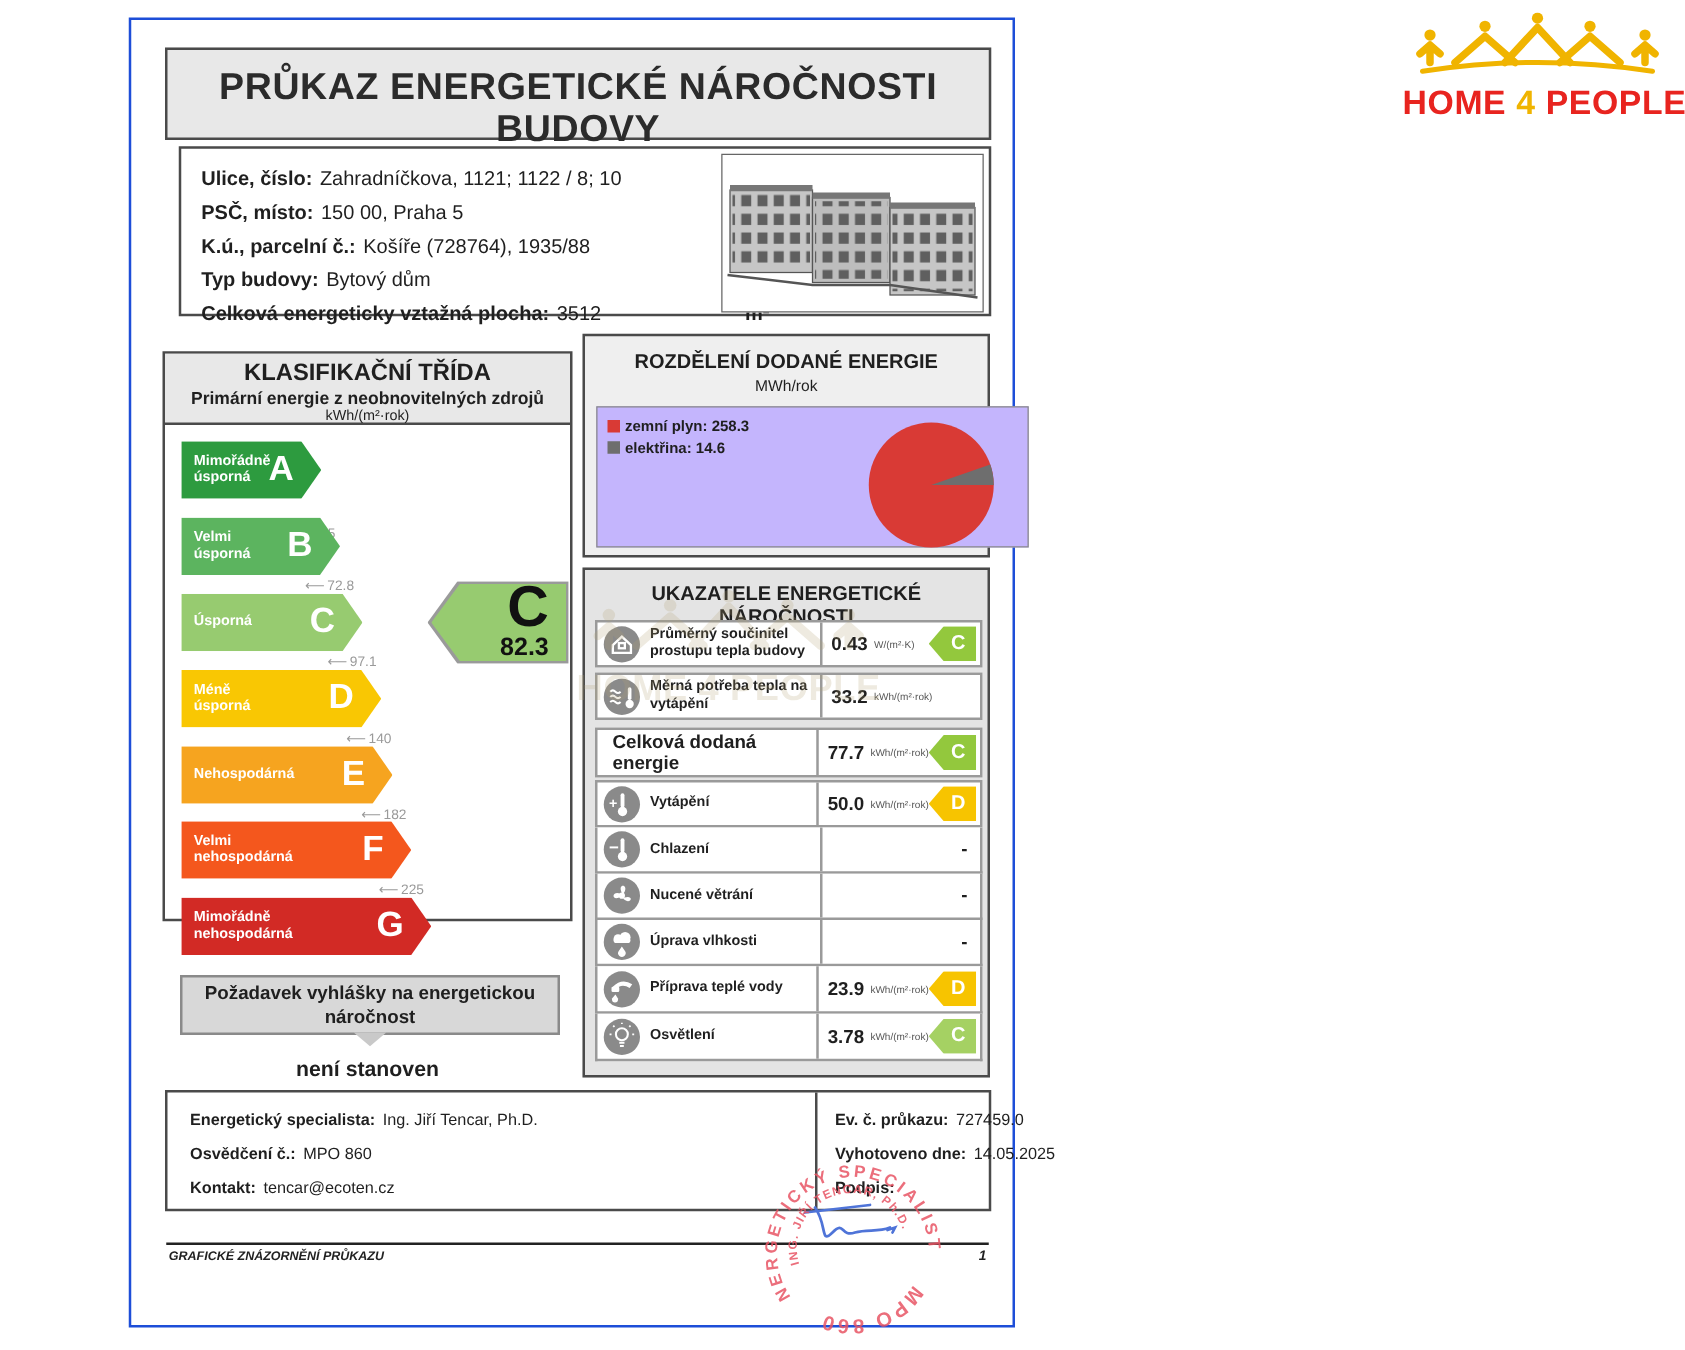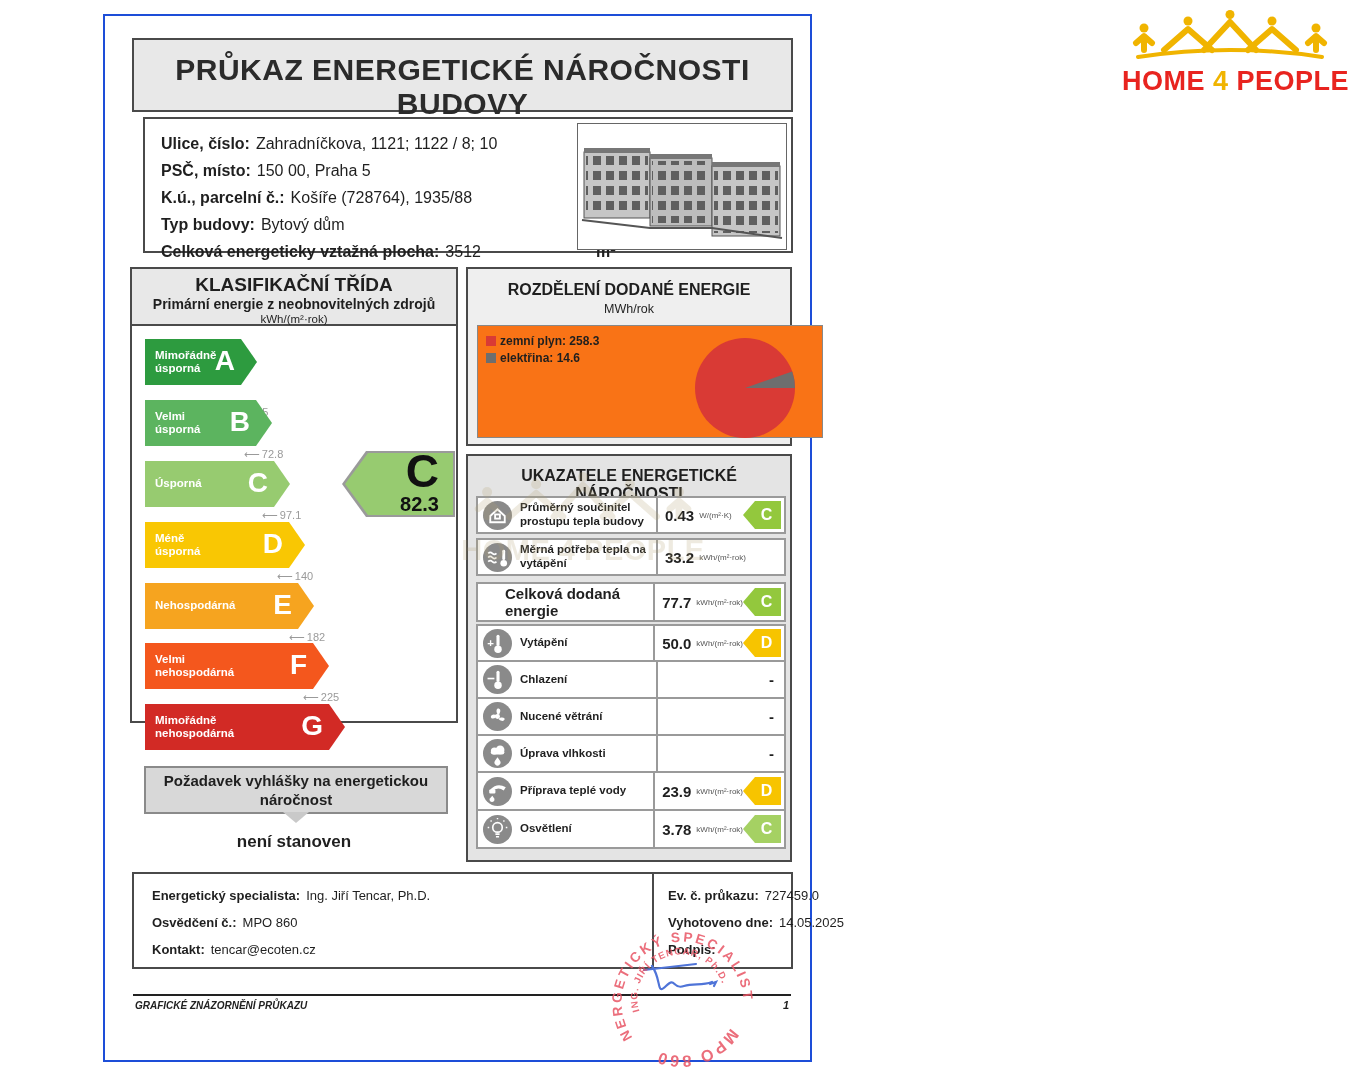--- a/index.html
+++ b/index.html
@@ -38,21 +38,21 @@
   .big-letter { font-size:46px; font-weight:bold; line-height:0.85; color:#111; }
   .big-value { font-size:20px; font-weight:bold; color:#111; margin-top:2px; }
   .req-box { position:absolute; left:12px; top:497px; width:304px; height:48px; background:#d8d8d8; border:2px solid #8a8a8a; text-align:center; font-size:15px; font-weight:bold; padding-top:4px; line-height:1.25; }
   .req-notch { position:absolute; left:50%; top:100%; margin-left:-13px; width:0; height:0; border:13px solid transparent; border-top:11px solid #c9c9c9; }
   .req-val { position:absolute; left:0; right:0; top:563px; text-align:center; font-size:17px; font-weight:bold; }
 
   
   .pie-title-zone { text-align:center; background:#efefef; }
   .pie-t1 { font-size:16px; font-weight:bold; margin-top:12px; }
   .pie-t2 { font-size:12.5px; margin-top:3px; }
-  .pie-inner { position:absolute; left:9px; top:56px; width:346px; height:113px; border:1px solid #888; background:#f97316; }
+  .pie-inner { position:absolute; left:9px; top:56px; width:346px; height:113px; border:1px solid #888; background:#c4b5fd; }
   .legend { position:absolute; left:8px; top:8px; }
   .legend-row { display:flex; align-items:center; font-size:12px; font-weight:bold; margin-bottom:3px; }
   .legend-sq { width:10px; height:10px; display:inline-block; margin-right:4px; }
 
   
   .ind-box { background:#e4e4e4; }
   .ind-title { text-align:center; font-size:16px; font-weight:bold; margin-top:11px; }
   .ind-row { position:absolute; left:8px; width:310px; background:#fff; border:2px solid #9a9a9a; display:flex; }
   .ind-left { width:180px; display:flex; align-items:center; border-right:2px solid #9a9a9a; padding-left:5px; }
   .ind-label { font-size:11.5px; font-weight:bold; line-height:1.2; padding-left:8px; padding-right:2px; }
@@ -145,21 +145,21 @@
           <rect x="72" y="30" width="62" height="5" fill="#777"></rect>
           <rect x="134" y="42" width="68" height="70" fill="#c6c6c6" stroke="#555"></rect>
           <rect x="136" y="45" width="64" height="64" fill="url(#win)"></rect>
           <rect x="134" y="38" width="68" height="5" fill="#777"></rect>
           <path d="M4,96 L72,104 L134,104 L204,114" stroke="#555" stroke-width="2" fill="none"></path>
         </g>
       </svg>
     </div>
   </div>
 
-  <div class="panel" style="left:25px; top:251px; width:328px; height:456px;">
+  <div class="panel" style="left:25px; top:265px; width:328px; height:456px;">
     <div class="cls-title-zone">
       <div class="cls-t1">KLASIFIKAČNÍ TŘÍDA</div>
       <div class="cls-t2">Primární energie z neobnovitelných zdrojů</div>
       <div class="cls-t3">kWh/(m²·rok)</div>
     </div>
 
     <div class="scale-arrow" style="top: 70px; width: 112px; background: rgb(45, 155, 63);">
       <span class="scale-label">Mimořádně úsporná</span>
       <span class="scale-letter">A</span>
     </div>
@@ -272,21 +272,21 @@
         </span>
         <span class="ind-label">Měrná potřeba tepla na vytápění</span>
       </div>
       <div class="ind-right">
         <span class="ind-val">33.2</span>
         <span class="ind-unit">kWh/(m²·rok)</span>
       </div>
     </div>
 
     <div class="ind-row" style="top:126px; height:40px;">
-      <div class="ind-left" style="padding-left:15px">
+      <div class="ind-left" style="padding-left:0">
         <span class="ind-total-label">Celková dodaná energie</span>
       </div>
       <div class="ind-right">
         <span class="ind-val">77.7</span>
         <span class="ind-unit">kWh/(m²·rok)</span>
         <span class="badge" style="background: rgb(147, 200, 61);">C</span>
       </div>
     </div>
 
     <div class="ind-row" style="top:168px; height:38px;">

